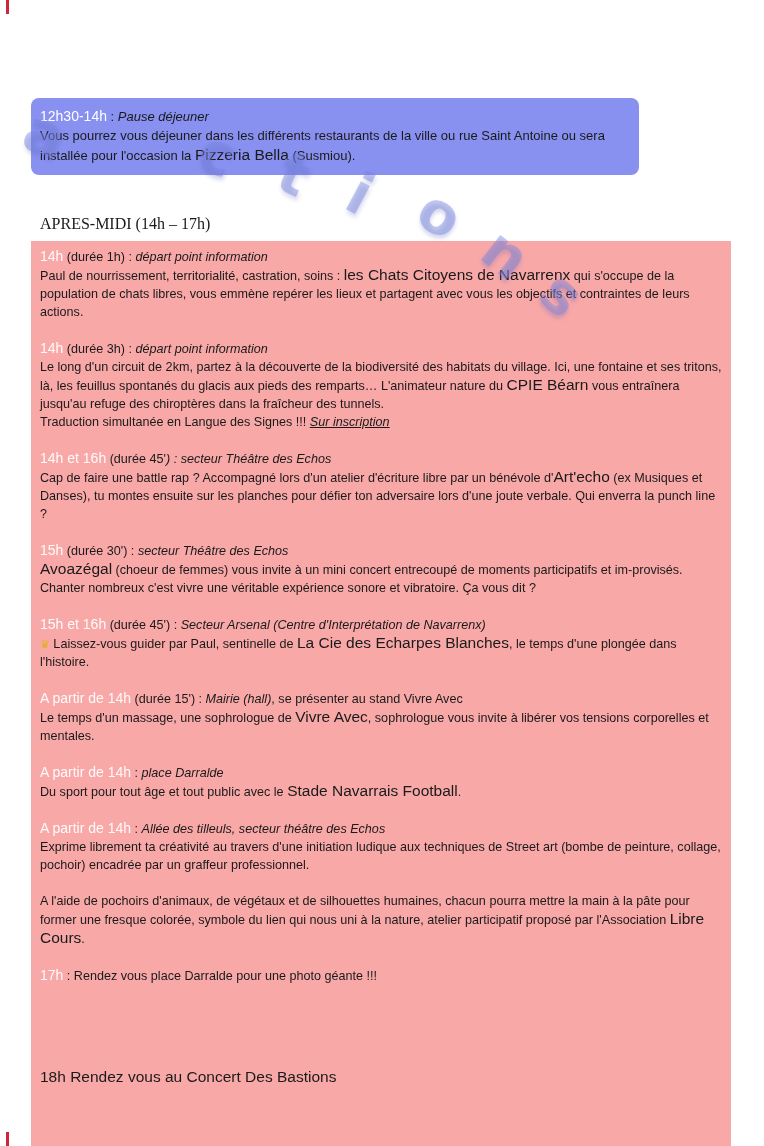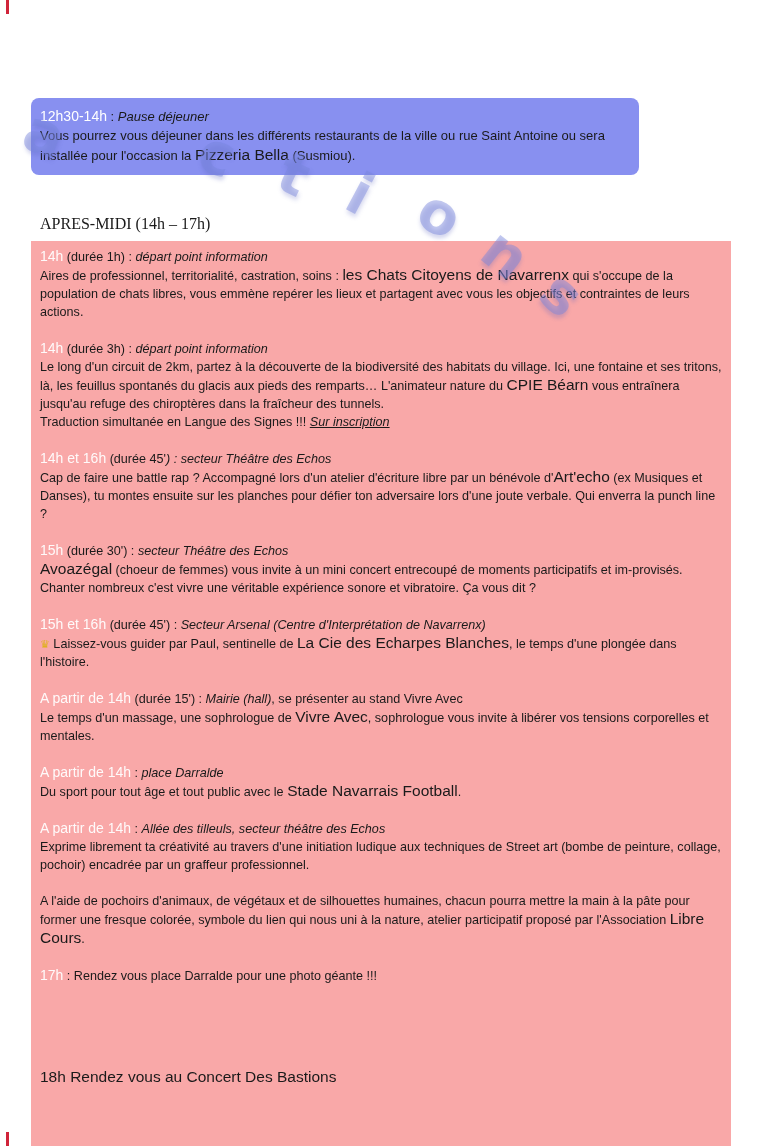--- a/index.html
+++ b/index.html
@@ -82,21 +82,21 @@
   <span style="left:465px;top:160px;transform:rotate(38deg);">n</span>
   <span style="left:525px;top:200px;transform:rotate(42deg);">s</span>
 </div>
 
 <div class="section-title">APRES-MIDI (14h – 17h)</div>
 
 <div class="pm-box">
 
   <div class="event">
     <div class="head"><span class="time">14h</span><span> (durée 1h) :  </span><span class="it">départ point information</span></div>
-    <div><span>Aires de professionnel, territorialité, castration, soins : </span><span class="big">les Chats Citoyens de Navarrenx</span><span> qui s'occupe de la population de chats libres, vous emmène repérer les lieux et partagent avec vous les objectifs et contraintes de leurs actions.</span></div>
+    <div><span>Paul de nourrissement, territorialité, castration, soins : </span><span class="big">les Chats Citoyens de Navarrenx</span><span> qui s'occupe de la population de chats libres, vous emmène repérer les lieux et partagent avec vous les objectifs et contraintes de leurs actions.</span></div>
   </div>
 
   <div class="event">
     <div class="head"><span class="time">14h</span><span> (durée 3h) : </span><span class="it">départ point information</span></div>
     <div><span>Le long d'un circuit de 2km, partez à la découverte de la biodiversité des habitats du village. Ici, une fontaine et ses tritons, là, les feuillus spontanés du glacis aux pieds des remparts… L'animateur nature du </span><span class="big">CPIE Béarn</span><span> vous entraînera jusqu'au refuge des chiroptères dans la fraîcheur des tunnels.</span></div>
     <div><span>Traduction simultanée en Langue des Signes !!! </span><span class="link">Sur inscription</span></div>
   </div>
 
   <div class="event">
     <div class="head"><span class="time">14h et 16h</span><span> (durée 45'</span><span class="it">) : secteur Théâtre des Echos</span></div>

